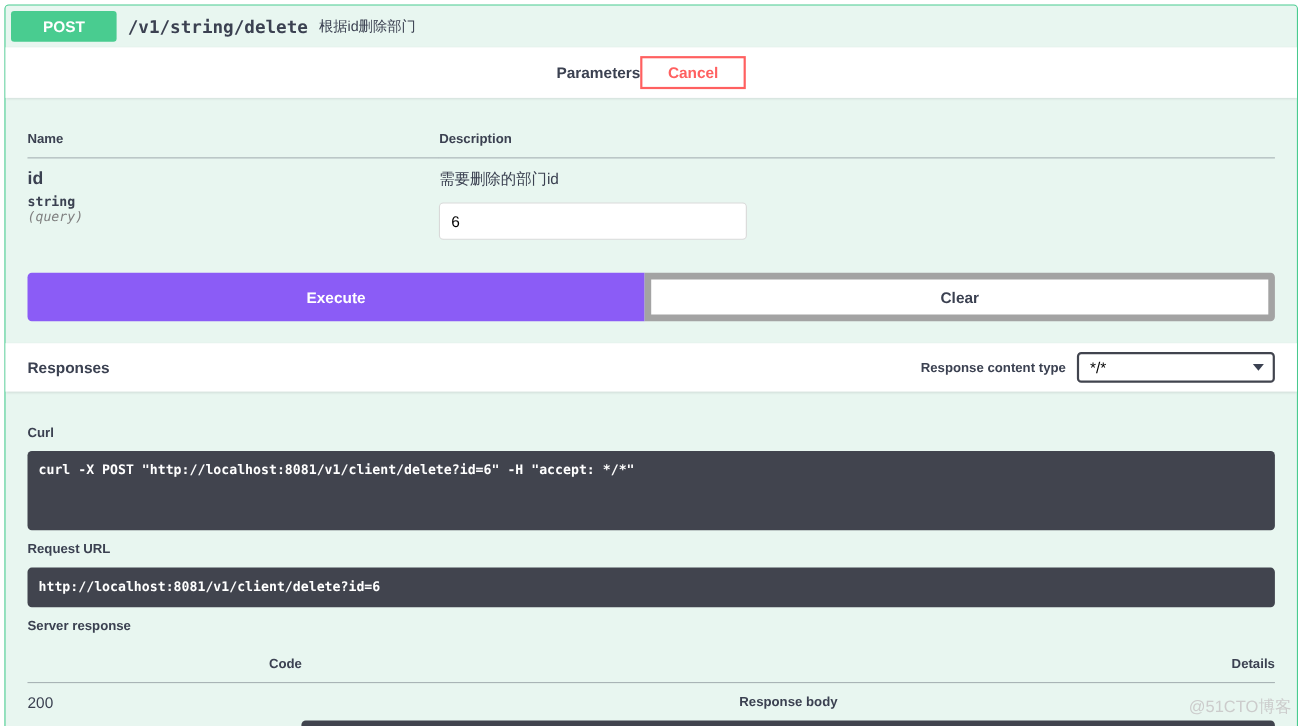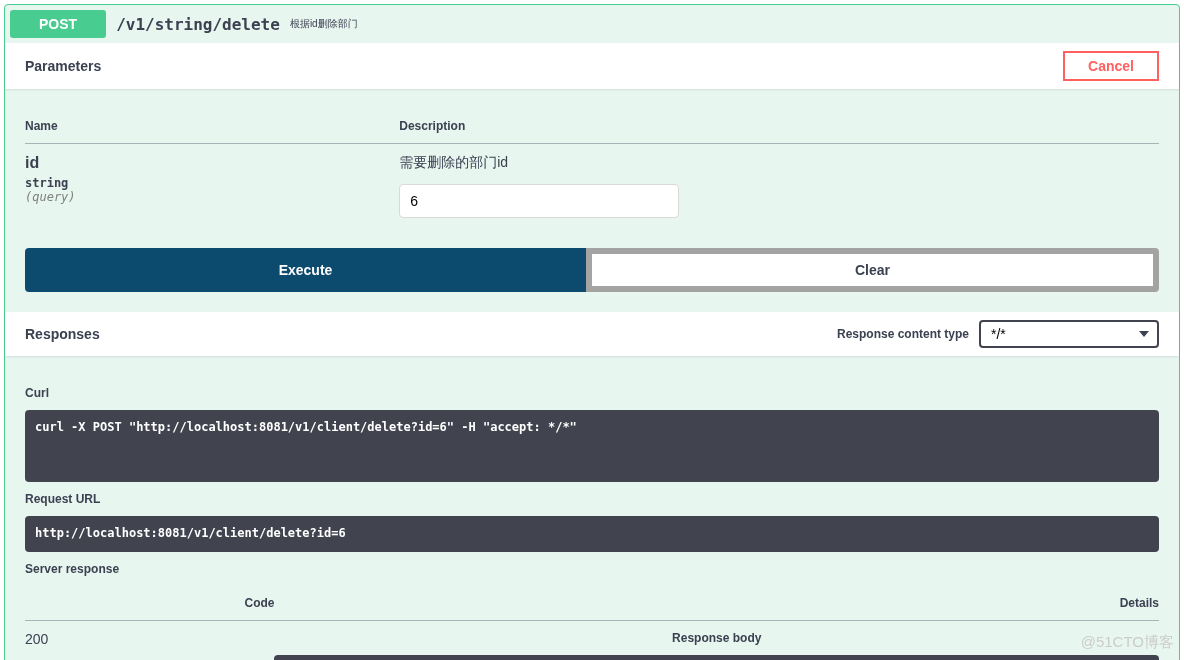--- a/index.html
+++ b/index.html
@@ -1,36 +1,36 @@
 <!DOCTYPE html>
 <html><head>
   <meta charset="utf-8">
   <style>
     * { box-sizing: border-box; margin: 0; padding: 0; }
     body { font-family: -apple-system, BlinkMacSystemFont, "Segoe UI", sans-serif; font-size: 14px; color: #3b4151; background: #fff; }
     .opblock { border: 1px solid #49cc90; border-radius: 4px; margin: 4px; background: #e8f6f0; }
     .opblock-summary { display: flex; align-items: center; padding: 5px; }
     .method-badge { background: #49cc90; color: #fff; font-weight: 700; padding: 6px 29px; border-radius: 3px; font-size: 14px; min-width: 72px; text-align: center; }
     .path { font-family: monospace; font-size: 16px; font-weight: 600; padding: 0 10px; color: #3b4151; }
-    .summary { font-size: 10px; color: #3b4151; }
-    .section-header { display: flex; align-items: center; justify-content: space-between; padding: 8px 20px; background: #fff; box-shadow: 0 1px 2px rgba(0,0,0,0.1); }
+    .summary { font-size: 13px; color: #3b4151; }
+    .section-header { display: flex; align-items: center; justify-content: center; padding: 8px 20px; background: #fff; box-shadow: 0 1px 2px rgba(0,0,0,0.1); }
     .section-header h4 { font-size: 14px; font-weight: 700; }
     .cancel-btn { background: #fff; border: 2px solid #ff6060; color: #ff6060; padding: 5px 23px; border-radius: 0; font-weight: 700; font-size: 14px; cursor: pointer; }
     .params-table { width: 100%; padding: 20px; }
     .params-table table { width: 100%; border-collapse: collapse; }
     .params-table th { text-align: left; font-size: 12px; font-weight: 700; padding: 10px 0; border-bottom: 1px solid rgba(59,65,81,0.2); }
     .params-table td { padding: 10px 0; vertical-align: top; }
     .col-name { width: 33%; }
     .param-name { font-size: 16px; font-weight: 700; }
     .param-type { font-size: 12px; font-weight: 600; font-family: monospace; color: #3b4151; padding: 4px 0 0; }
     .param-in { font-size: 12px; font-style: italic; color: #808080; font-family: monospace; }
     .param-desc { margin-bottom: 12px; }
     .param-input { border: 1px solid #d9d9d9; border-radius: 4px; padding: 8px 10px; width: 280px; font-size: 14px; background: #fff; }
     .btn-row { display: flex; padding: 0 20px 20px; gap: 0; }
-    .execute-btn { flex: 1; background: #0c4a6e; color: #fff; border: none; padding: 8px; font-weight: 700; font-size: 14px; border-radius: 4px 0 0 4px; cursor: pointer; }
+    .execute-btn { flex: 1; background: #8b5cf6; color: #fff; border: none; padding: 8px; font-weight: 700; font-size: 14px; border-radius: 4px 0 0 4px; cursor: pointer; }
     .clear-btn { flex: 1; background: #fff; border: 6px solid #a3a3a3; padding: 8px; font-weight: 700; font-size: 14px; border-radius: 0 4px 4px 0; cursor: pointer; color: #3b4151; }
     .responses-header { display: flex; align-items: center; justify-content: space-between; padding: 8px 20px; background: #fff; box-shadow: 0 1px 2px rgba(0,0,0,0.1); }
     .responses-header h4 { font-size: 14px; font-weight: 700; }
     .content-type { display: flex; align-items: center; gap: 10px; }
     .content-type label { font-size: 12px; font-weight: 700; }
     .content-type-select { border: 2px solid #41444e; border-radius: 4px; padding: 4px 30px 4px 10px; font-size: 14px; min-width: 180px; appearance: none; background: #fff; position: relative; }
     .select-wrap { position: relative; }
     .select-wrap::after { content: ""; position: absolute; right: 10px; top: 50%; transform: translateY(-50%); border-left: 5px solid transparent; border-right: 5px solid transparent; border-top: 6px solid #3b4151; pointer-events: none; }
     .responses-inner { padding: 20px; }
     .responses-inner h4 { font-size: 12px; font-weight: 700; margin: 10px 0; }

